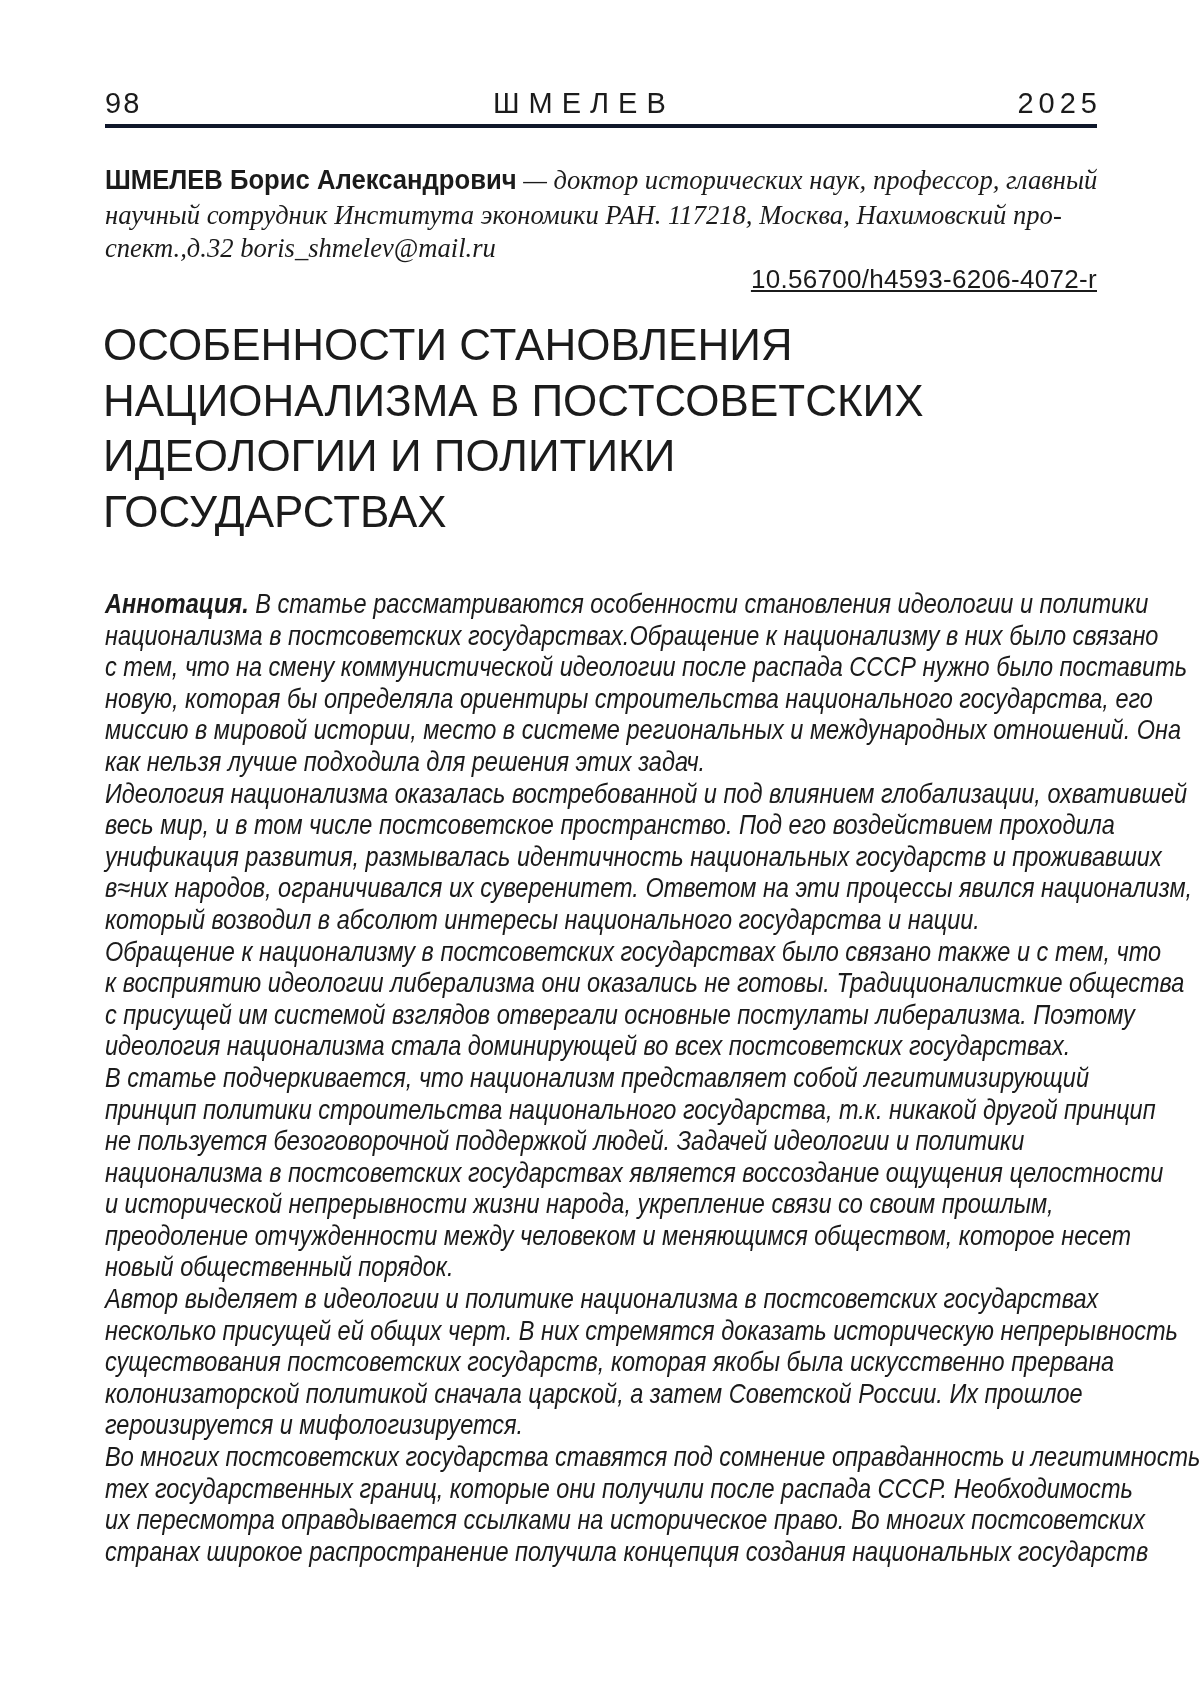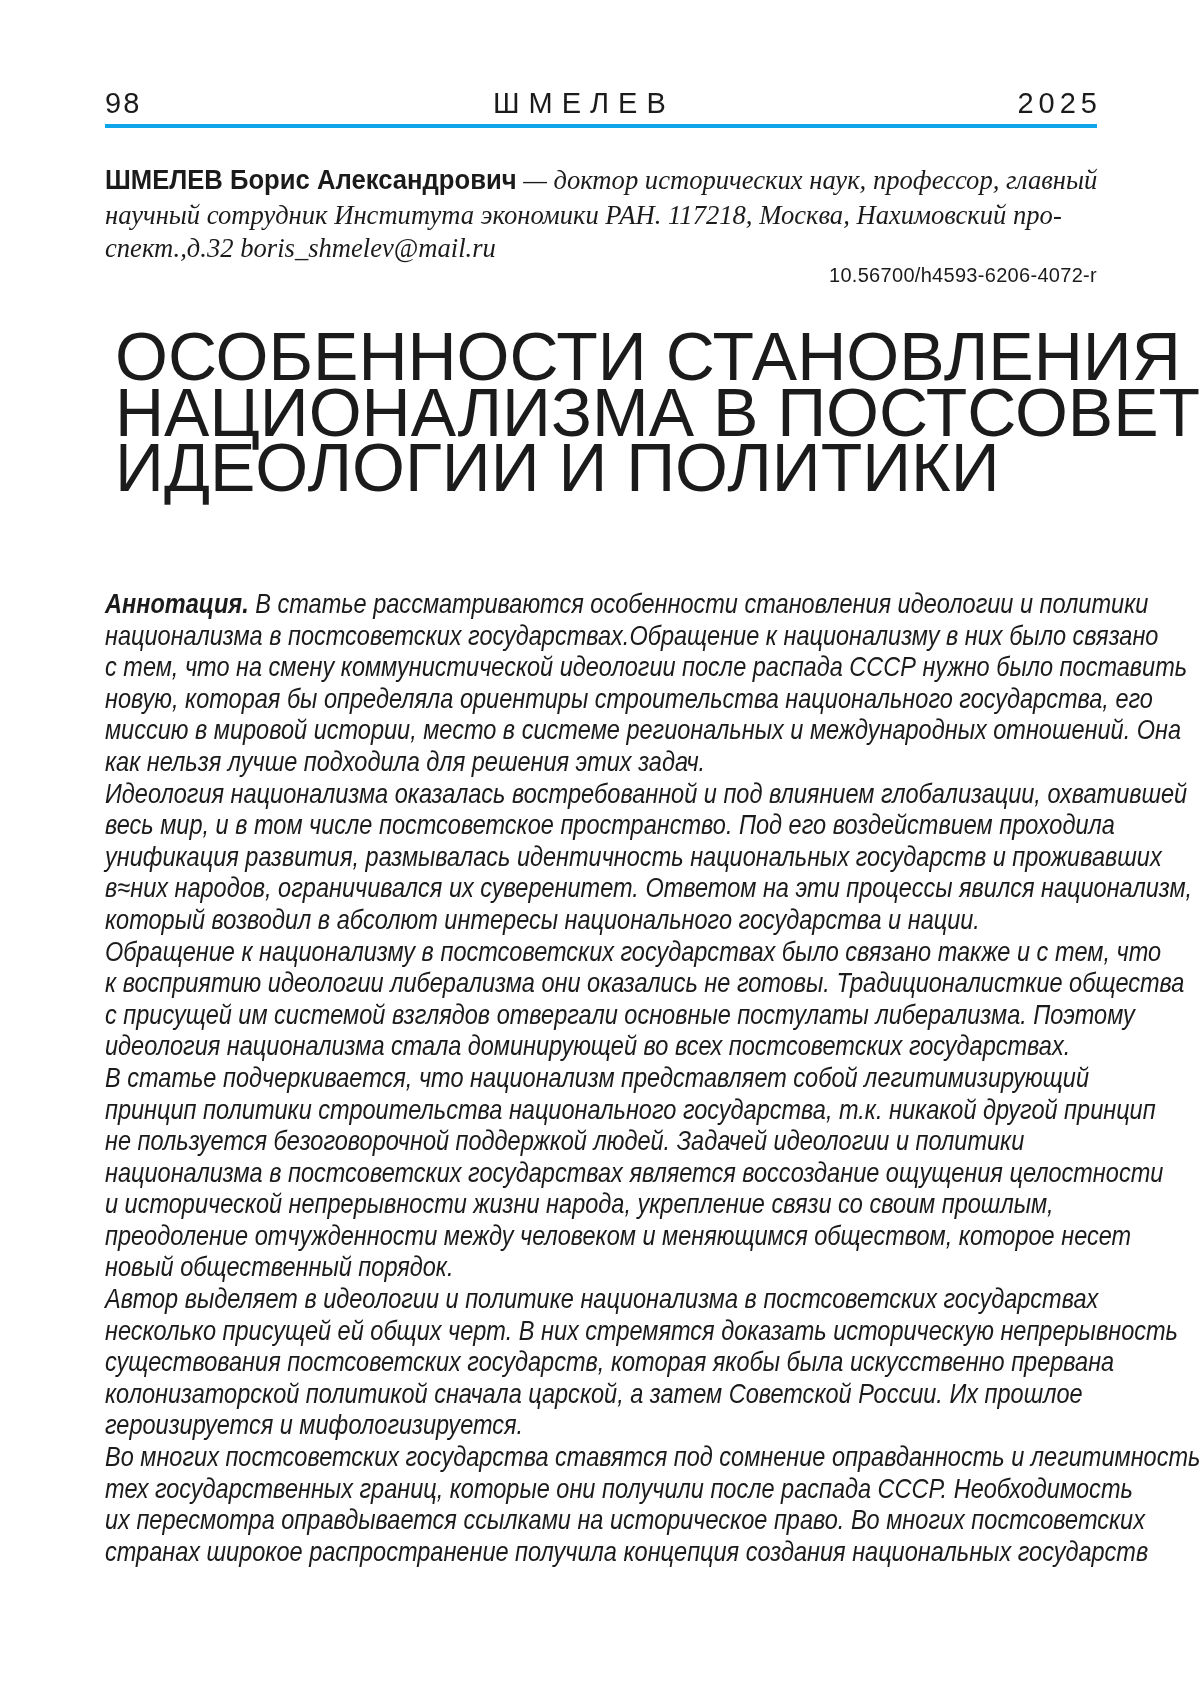--- a/index.html
+++ b/index.html
@@ -19,21 +19,21 @@
 
   
   .header {
     position: absolute;
     top: 89px;
     left: 105px;
     width: 992px;
     display: flex;
     justify-content: space-between;
     align-items: baseline;
-    border-bottom: 4px solid #0ea5e9;
+    border-bottom: 4px solid #0f172a;
     padding-bottom: 6px;
     font-size: 29px;
     line-height: 1;
   }
   .header .pnum { letter-spacing: 2px; }
   .header .journal { letter-spacing: 9px; padding-left: 9px; }
   .header .year { letter-spacing: 5px; margin-right: -5px; }
 
   
   .author {
@@ -54,33 +54,34 @@
     font-style: normal;
     font-weight: 700;
     font-size: 27px;
   }
 
   
   .doi {
     position: absolute;
     top: 264px;
     right: 103px;
-    font-size: 20px;
+    font-size: 26px;
     letter-spacing: 0.3px;
+    text-decoration: underline;
   }
 
   
   .title {
     position: absolute;
     top: 317px;
     left: 103px;
     width: 1010px;
-    margin: 12px;
+    margin: 0;
     font-weight: 300;
-    font-size: 68px;
+    font-size: 44px;
     line-height: 55.5px;
     letter-spacing: 0;
   }
   .title div { white-space: nowrap; }
 
   
   .abstract {
     position: absolute;
     top: 588px;
     left: 105px;
@@ -109,20 +110,21 @@
     <div class="a-line">научный сотрудник Института экономики РАН. 117218, Москва, Нахимовский про-</div>
     <div class="a-line">спект.,д.32 boris_shmelev@mail.ru</div>
   </section>
 
   <div class="doi">10.56700/h4593-6206-4072-r</div>
 
   <h1 class="title">
       <div>ОСОБЕННОСТИ СТАНОВЛЕНИЯ</div>
       <div>НАЦИОНАЛИЗМА В ПОСТСОВЕТСКИХ</div>
       <div>ИДЕОЛОГИИ И ПОЛИТИКИ</div>
+      <div>ГОСУДАРСТВАХ</div>
     </h1>
 
   <section class="abstract">
     <div class="ab-line"><span class="ab-label">Аннотация.</span><span> В статье рассматриваются особенности становления идеологии и политики</span></div>
     <div>
         <div class="ab-line">национализма в постсоветских государствах.Обращение к национализму в них было связано</div>
         <div class="ab-line">с тем, что на смену коммунистической идеологии после распада СССР нужно было поставить</div>
         <div class="ab-line">новую, которая бы определяла ориентиры строительства национального государства, его</div>
         <div class="ab-line">миссию в мировой истории, место в системе региональных и международных отношений. Она</div>
         <div class="ab-line">как нельзя лучше подходила для решения этих задач.</div>

